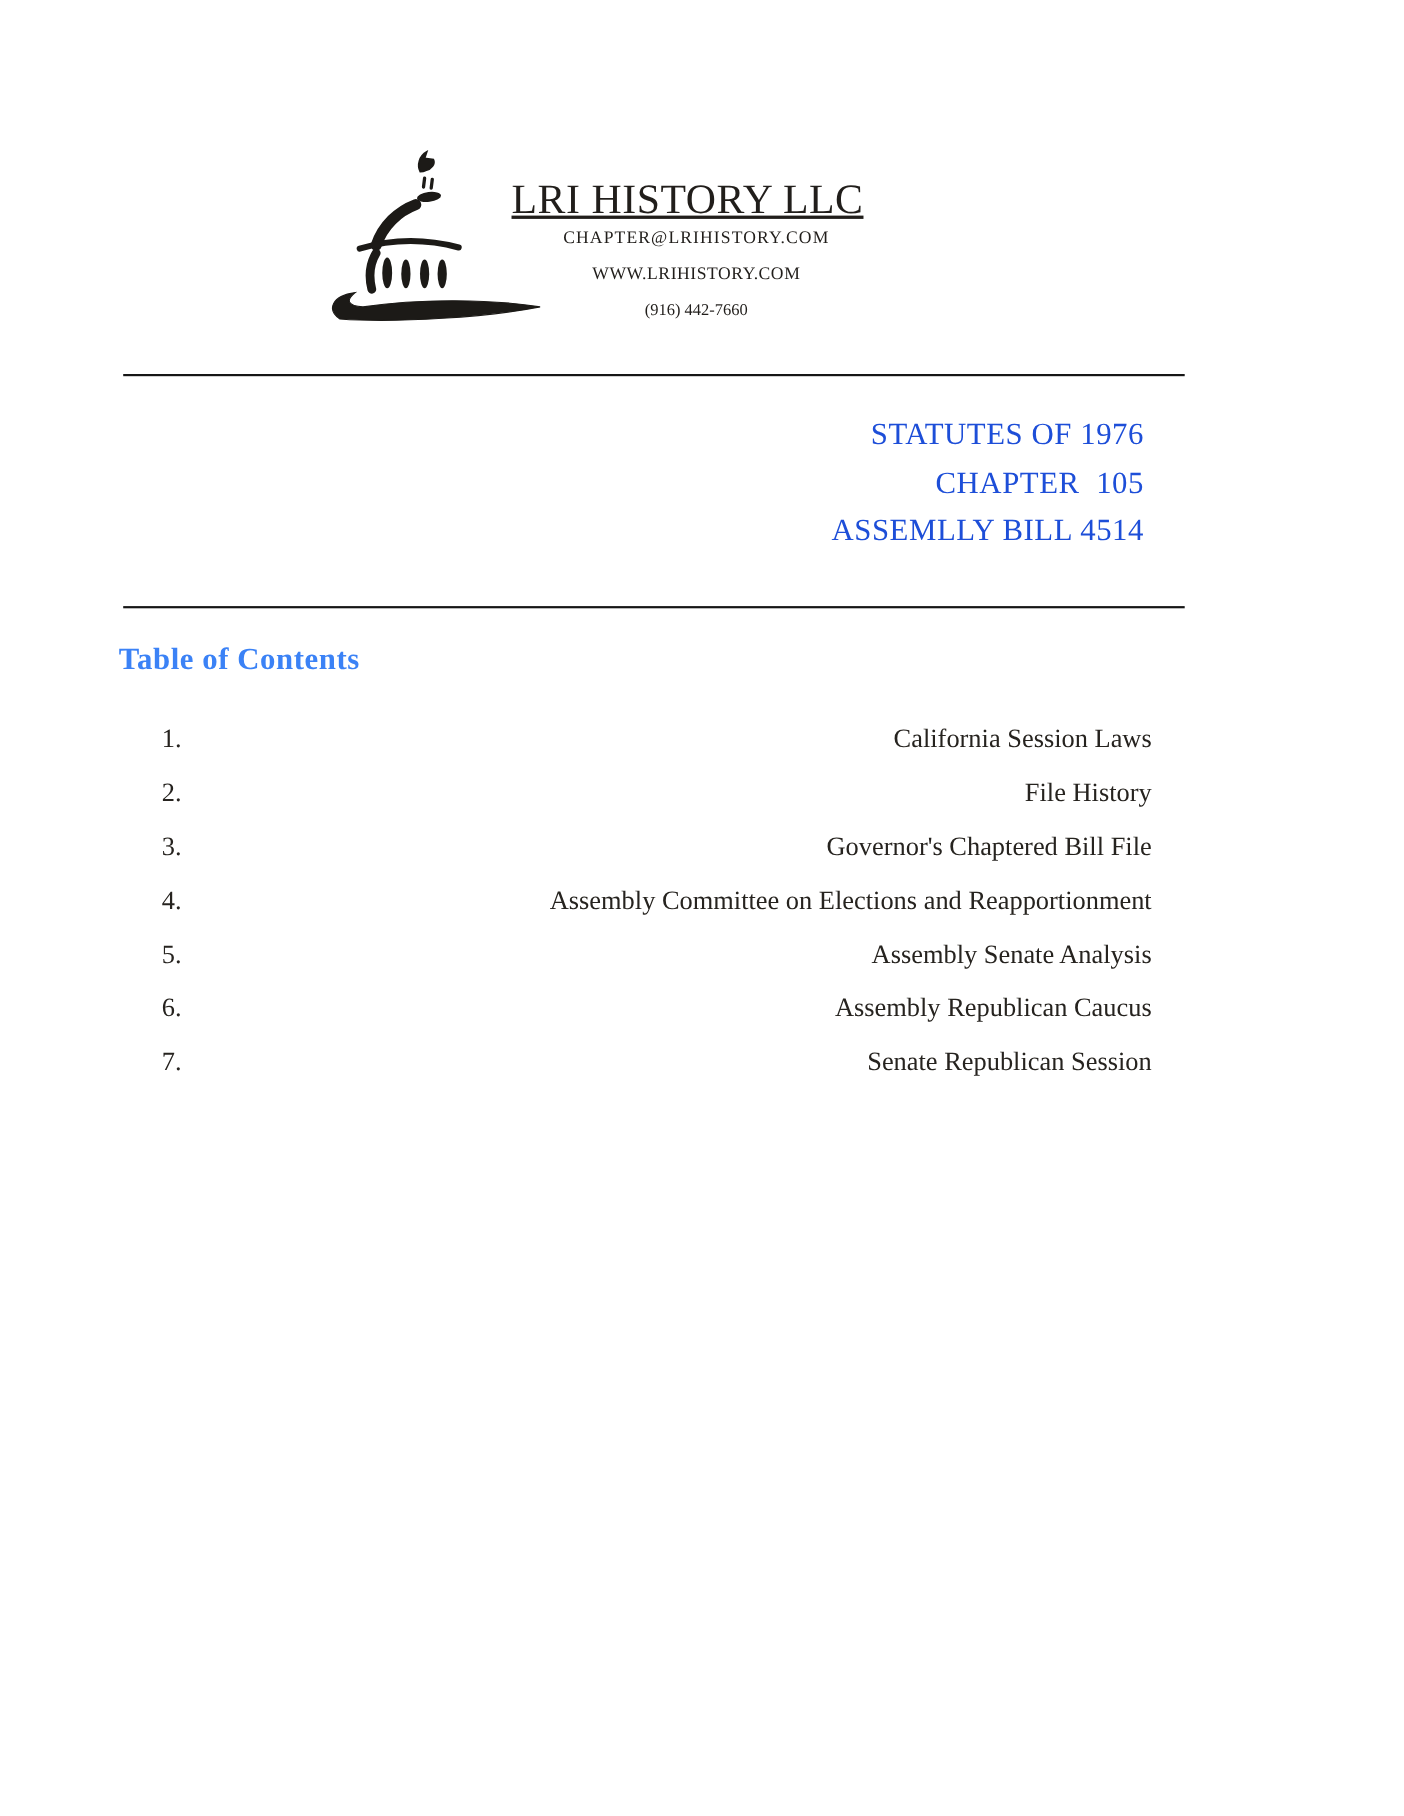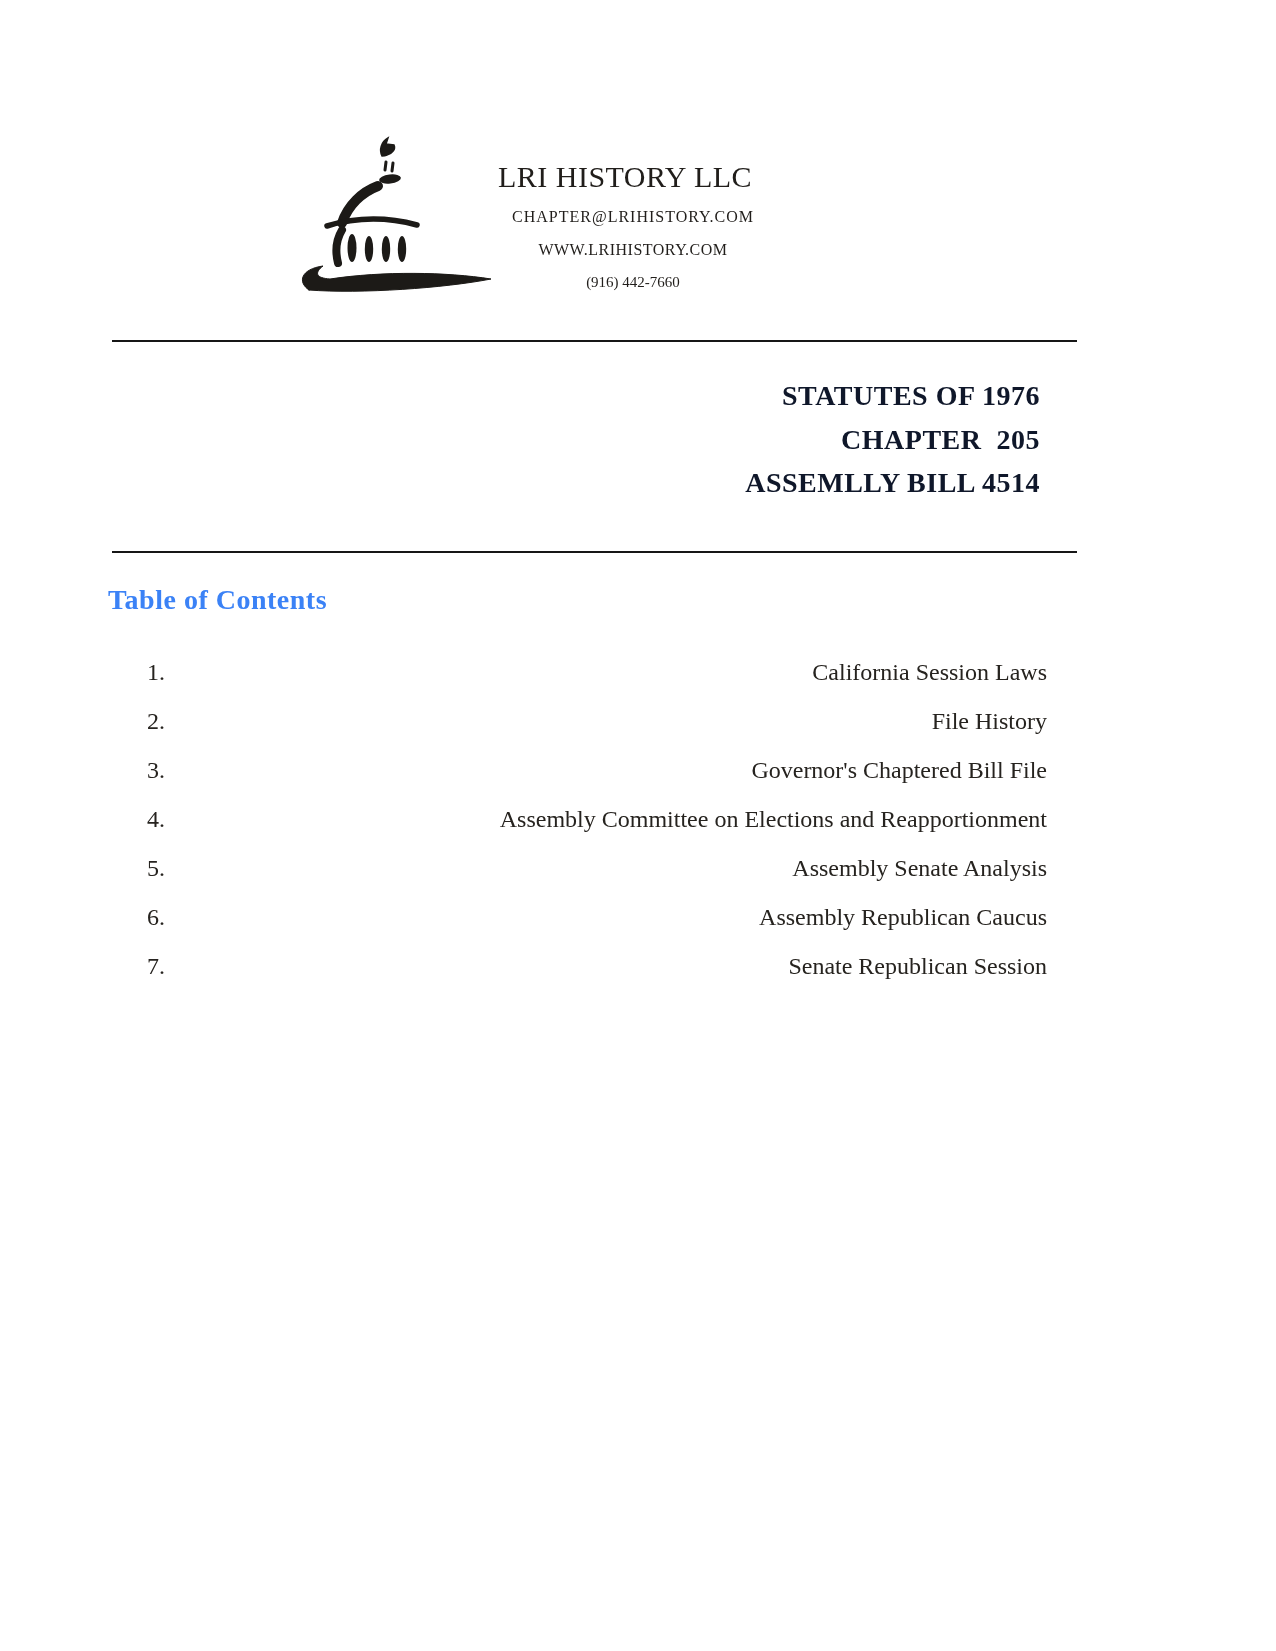--- a/index.html
+++ b/index.html
@@ -26,23 +26,24 @@
     left: 333px;
     top: 0;
     width: 600px;
     text-align: center;
     color: #211e1b;
   }
   .company-name {
     position: absolute;
     left: 0; right: 16px;
     top: 160px;
-    font-size: 30px;
-    letter-spacing: 0.5px;
-    white-space: pre;
+    font-size: 38px;
+    letter-spacing: 0.5px;
+    white-space: pre;
+    text-decoration: underline;
   }
   .company-email {
     position: absolute;
     left: 0; right: 0;
     top: 208px;
     font-size: 16px;
     letter-spacing: 1px;
     white-space: pre;
   }
   .company-website {
@@ -70,24 +71,24 @@
     background: #161616;
   }
   .divider-top { top: 340px; }
   .divider-bottom { top: 551px; }
   
   .statutes-block {
     position: absolute;
     right: 236px;
     top: 374px;
     text-align: right;
-    font-weight: bold;
+    font-weight: normal;
     font-size: 28px;
     line-height: 43.5px;
-    color: #0f172a;
+    color: #1d4ed8;
     letter-spacing: 0.5px;
   }
   .statutes-line { white-space: pre; }
   
   .toc-heading {
     position: absolute;
     left: 108px;
     top: 584px;
     font-size: 28px;
     font-weight: bold;
@@ -149,21 +150,21 @@
     <div class="company-name">LRI HISTORY LLC</div>
     <div class="company-email">CHAPTER@LRIHISTORY.COM</div>
     <div class="company-website">WWW.LRIHISTORY.COM</div>
     <div class="company-phone">(916) 442-7660</div>
   </div>
 
   <div class="divider divider-top"></div>
 
   <div class="statutes-block">
     <div class="statutes-line">STATUTES OF 1976</div>
-    <div class="statutes-line">CHAPTER  205</div>
+    <div class="statutes-line">CHAPTER  105</div>
     <div class="statutes-line">ASSEMLLY BILL 4514</div>
   </div>
 
   <div class="divider divider-bottom"></div>
 
   <div class="toc-heading">Table of Contents</div>
 
   <div class="toc-list">
     <div class="toc-item">
       <span class="toc-num">1.</span>

